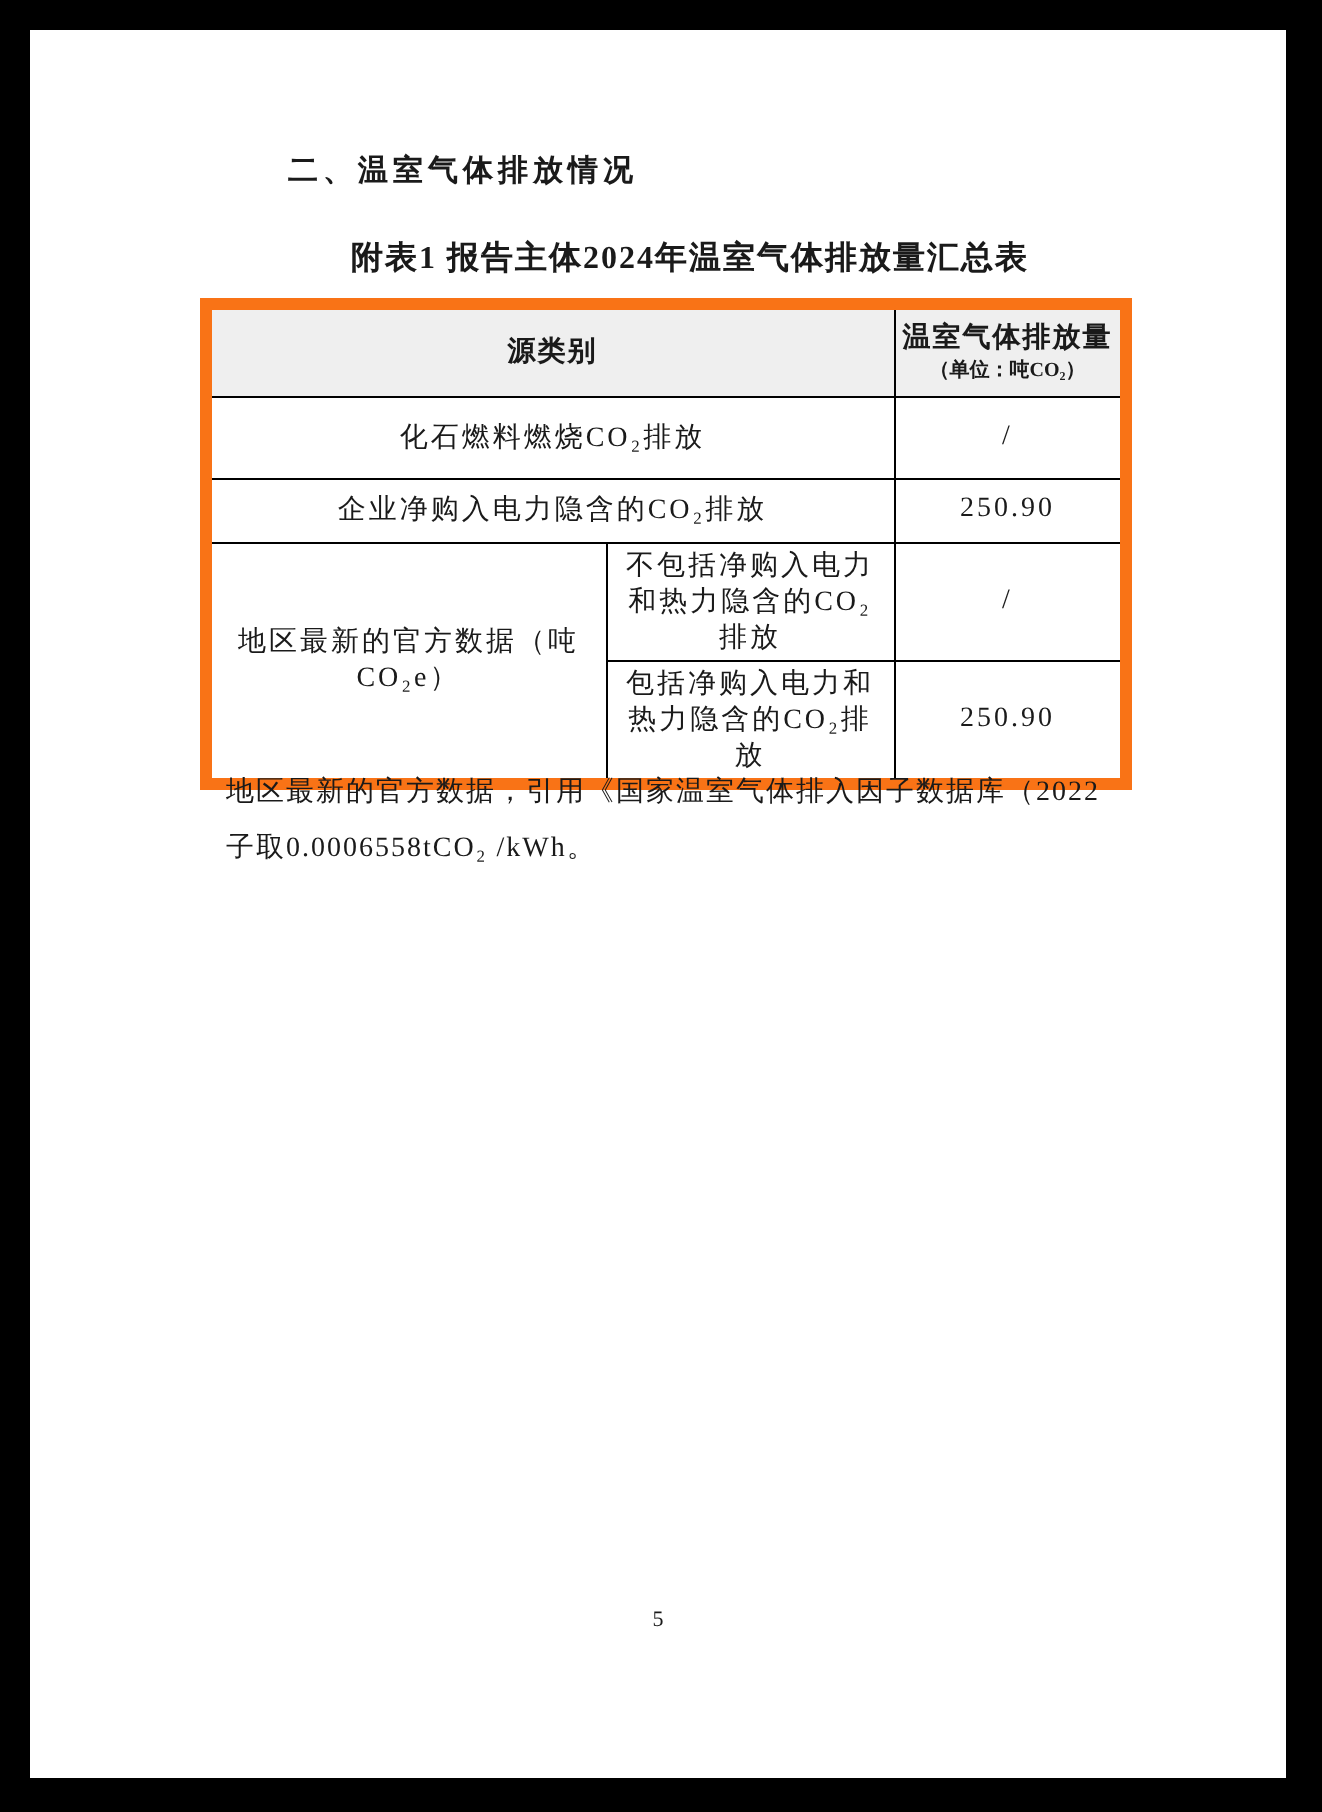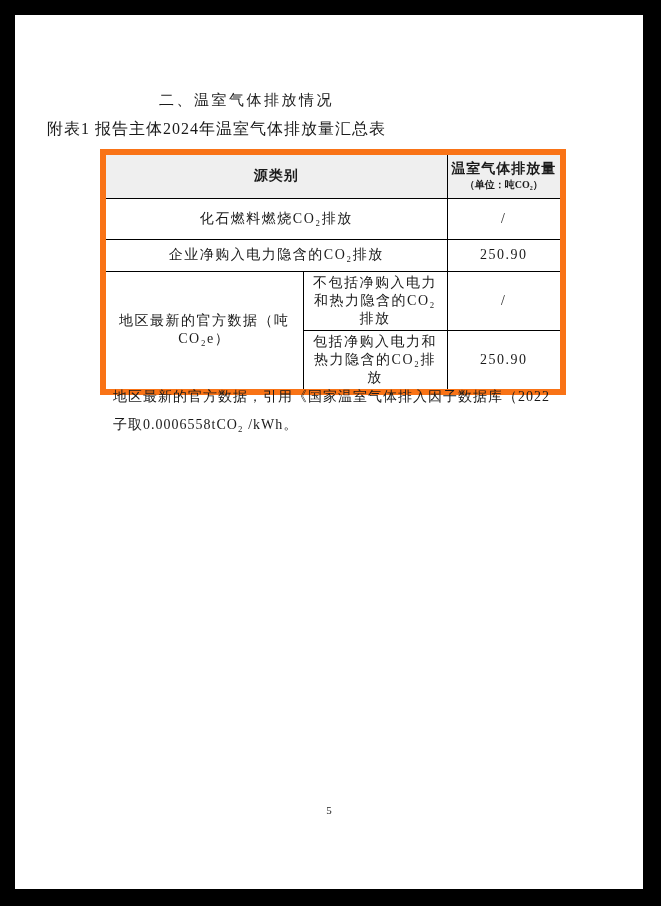--- a/index.html
+++ b/index.html
@@ -19,36 +19,36 @@
     left: 15px;
     top: 15px;
     width: 628px;
     height: 874px;
     background: #ffffff;
   }
   .section-heading {
     position: absolute;
     left: 129px;
     top: 61px;
-    margin: 15px;
+    margin: 0;
     font-size: 15px;
-    font-weight: normal;
+    font-weight: bold;
     letter-spacing: 2.5px;
     white-space: nowrap;
   }
   .table-title {
     position: absolute;
     top: 104px;
     left: 0;
     width: 100%;
     box-sizing: border-box;
     padding-left: 32px;
-    text-align: left;
+    text-align: center;
     font-size: 16px;
-    font-weight: normal;
+    font-weight: bold;
     letter-spacing: 1px;
     white-space: nowrap;
   }
   table.ghg-table {
     position: absolute;
     left: 85px;
     top: 134px;
     width: 460px;
     border-collapse: collapse;
     table-layout: fixed;

